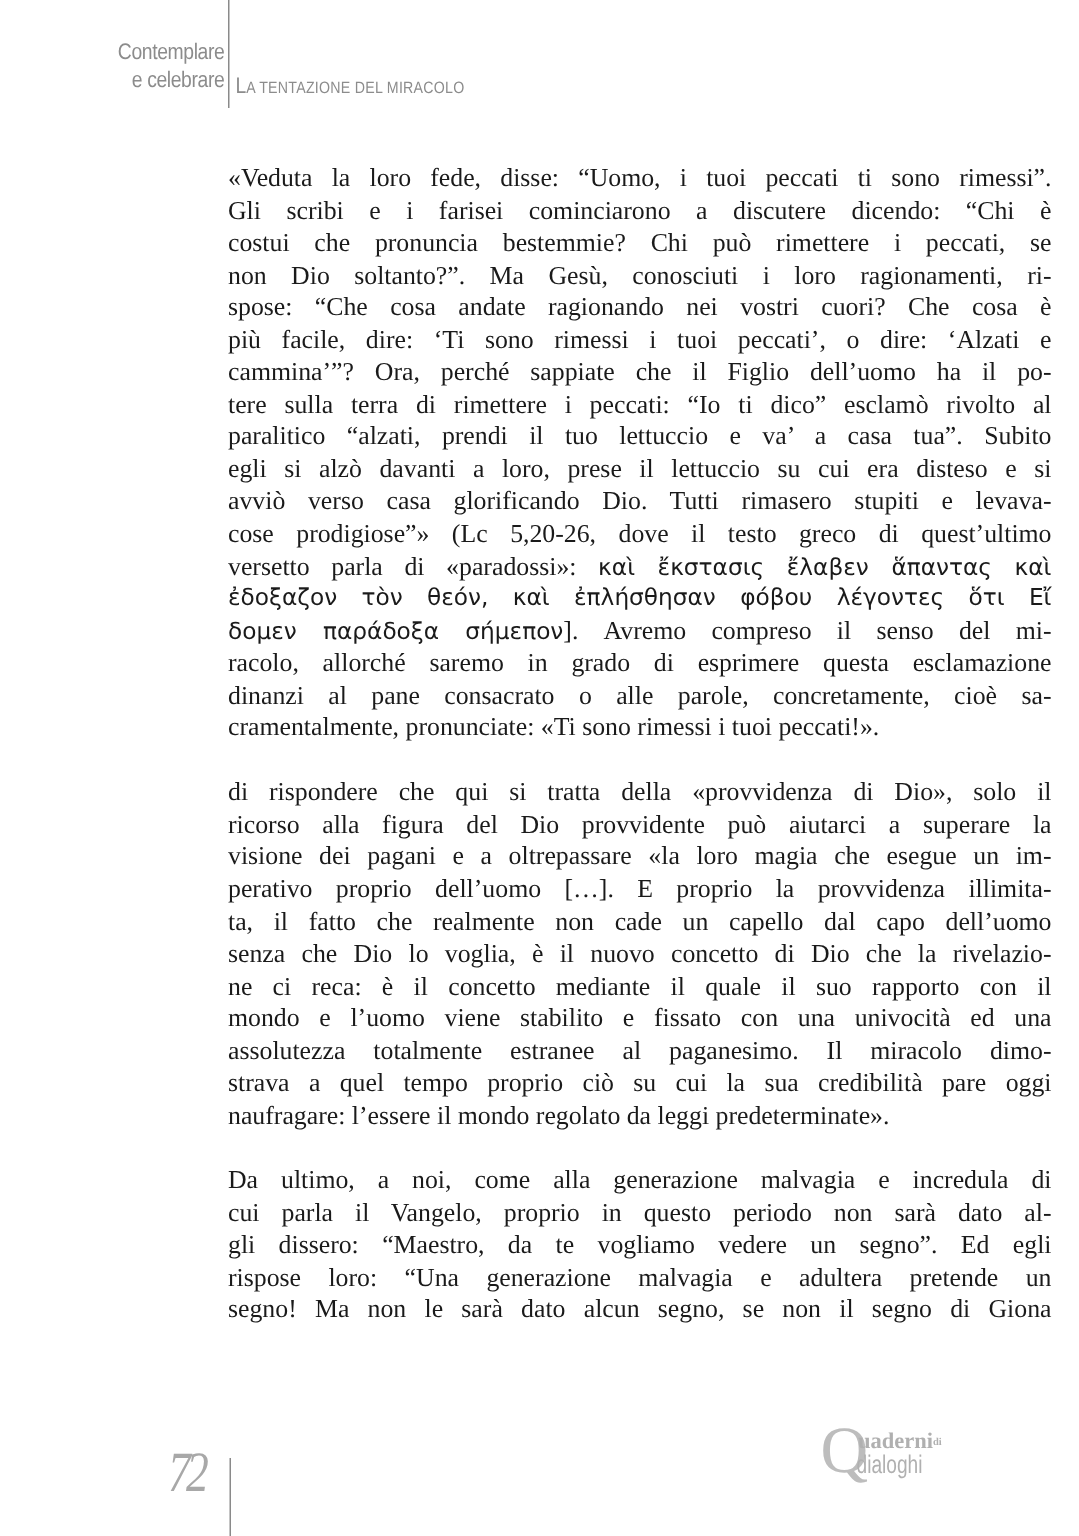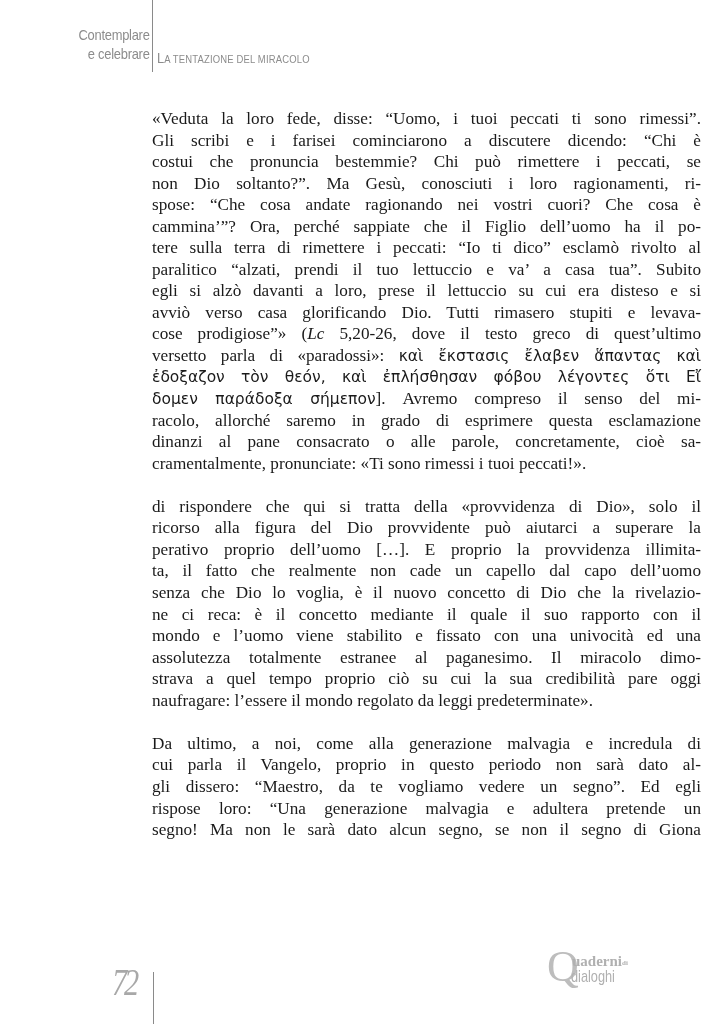--- a/index.html
+++ b/index.html
@@ -84,21 +84,20 @@
       text-align-last: left;
     }
     .para-gap {
       height: 21.55px;
     }
     .greek {
       font-family: "DejaVu Sans", sans-serif;
       font-size: 15.5px;
     }
     .ital {
-      font-style: italic;
     }
     .footer-rule {
       position: absolute;
       left: 153px;
       top: 972px;
       width: 1px;
       height: 52px;
       background: #8a8a8a;
     }
     .page-number {
@@ -171,39 +170,41 @@
   <div class="chapter-title"><span class="cap">L</span><span class="sc">A TENTAZIONE DEL MIRACOLO</span></div>
 </header>
 
 <main class="body-text">
   <section>
     <span class="line">«Veduta la loro fede, disse: “Uomo, i tuoi peccati ti sono rimessi”.</span>
     <span class="line">Gli scribi e i farisei cominciarono a discutere dicendo: “Chi è</span>
     <span class="line">costui che pronuncia bestemmie? Chi può rimettere i peccati, se</span>
     <span class="line">non Dio soltanto?”. Ma Gesù, conosciuti i loro ragionamenti, ri-</span>
     <span class="line">spose: “Che cosa andate ragionando nei vostri cuori? Che cosa è</span>
+    <span class="line">più facile, dire: ‘Ti sono rimessi i tuoi peccati’, o dire: ‘Alzati e</span>
     <span class="line">cammina’”? Ora, perché sappiate che il Figlio dell’uomo ha il po-</span>
     <span class="line">tere sulla terra di rimettere i peccati: “Io ti dico” esclamò rivolto al</span>
     <span class="line">paralitico “alzati, prendi il tuo lettuccio e va’ a casa tua”. Subito</span>
     <span class="line">egli si alzò davanti a loro, prese il lettuccio su cui era disteso e si</span>
     <span class="line">avviò verso casa glorificando Dio. Tutti rimasero stupiti e levava-</span>
     <span class="line"><span>cose prodigiose”» (</span><span class="ital">Lc</span><span> 5,20-26, dove il testo greco di quest’ultimo</span></span>
     <span class="line"><span>versetto parla di «paradossi»: </span><span class="greek">καὶ ἔκστασις ἔλαβεν ἅπαντας καὶ</span></span>
     <span class="line greek">ἐδοξαζον τὸν θεόν, καὶ ἐπλήσθησαν φόβου λέγοντες ὅτι Εἴ</span>
     <span class="line"><span class="greek">δομεν παράδοξα σήμεπον</span><span>]. Avremo compreso il senso del mi-</span></span>
     <span class="line">racolo, allorché saremo in grado di esprimere questa esclamazione</span>
     <span class="line">dinanzi al pane consacrato o alle parole, concretamente, cioè sa-</span>
     <span class="line last">cramentalmente, pronunciate: «Ti sono rimessi i tuoi peccati!».</span>
   </section>
 
   <div class="para-gap"></div>
 
   <section>
     <span class="line">di rispondere che qui si tratta della «provvidenza di Dio», solo il</span>
     <span class="line">ricorso alla figura del Dio provvidente può aiutarci a superare la</span>
+    <span class="line">visione dei pagani e a oltrepassare «la loro magia che esegue un im-</span>
     <span class="line">perativo proprio dell’uomo […]. E proprio la provvidenza illimita-</span>
     <span class="line">ta, il fatto che realmente non cade un capello dal capo dell’uomo</span>
     <span class="line">senza che Dio lo voglia, è il nuovo concetto di Dio che la rivelazio-</span>
     <span class="line">ne ci reca: è il concetto mediante il quale il suo rapporto con il</span>
     <span class="line">mondo e l’uomo viene stabilito e fissato con una univocità ed una</span>
     <span class="line">assolutezza totalmente estranee al paganesimo. Il miracolo dimo-</span>
     <span class="line">strava a quel tempo proprio ciò su cui la sua credibilità pare oggi</span>
     <span class="line last">naufragare: l’essere il mondo regolato da leggi predeterminate».</span>
   </section>
 

